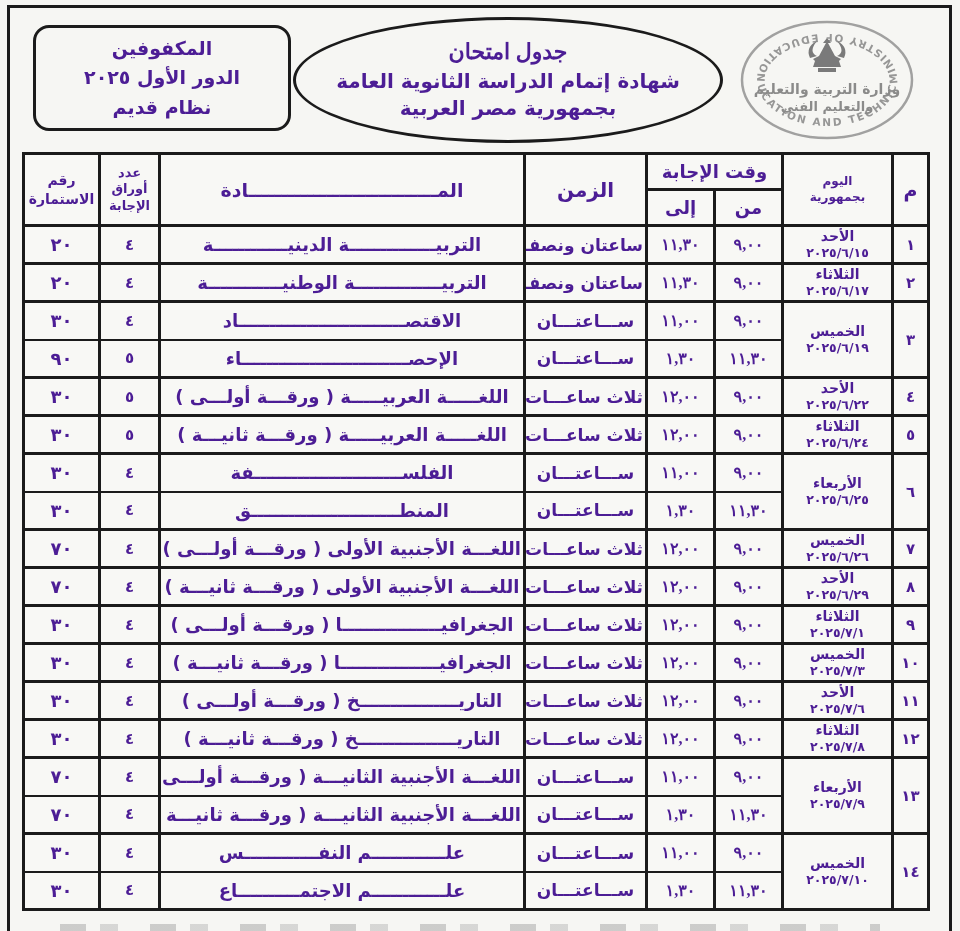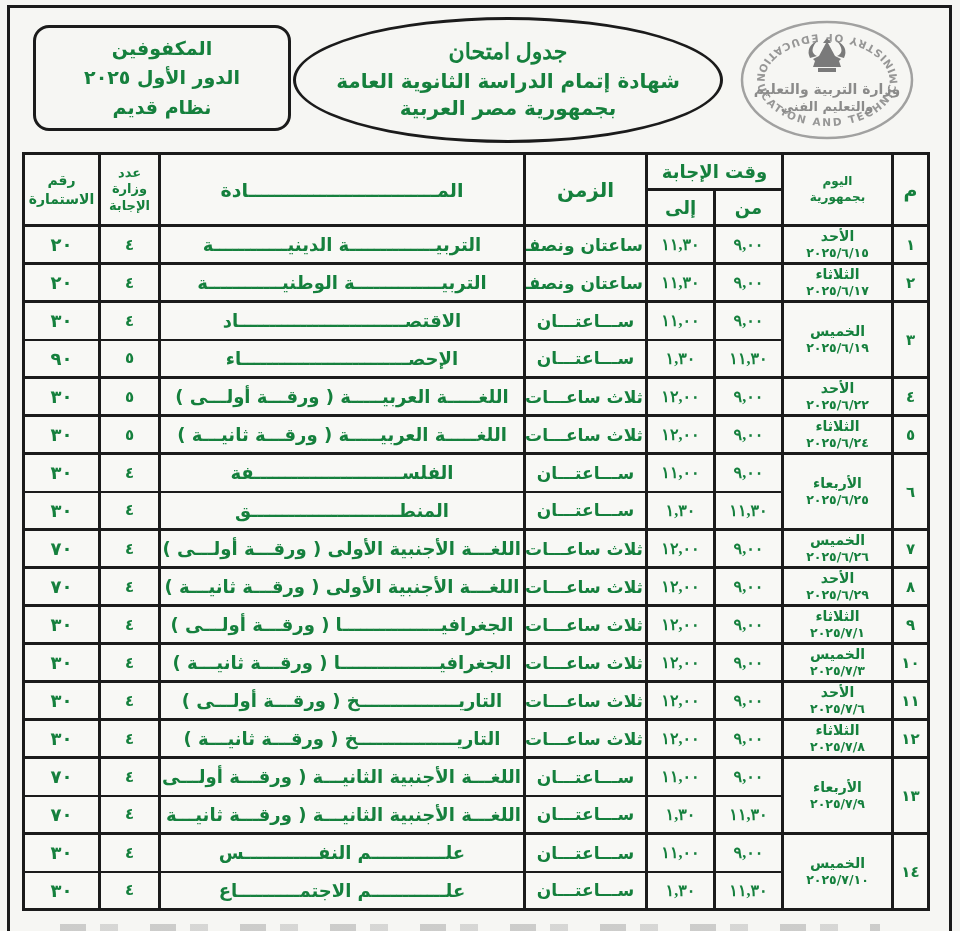--- a/index.html
+++ b/index.html
@@ -1,17 +1,17 @@
 <!DOCTYPE html>
 <html lang="ar" dir="rtl"><head>
 <meta charset="utf-8">
 <style>
   html,body{margin:0;padding:0;background:#e8e8e6;}
   .page{position:relative;width:960px;height:931px;background:#f6f6f3;overflow:hidden;
-        font-family:"DejaVu Sans",sans-serif;color:#15803d;direction:rtl;}
+        font-family:"DejaVu Sans",sans-serif;color:#4c1d95;direction:rtl;}
   .frame{position:absolute;top:5px;left:7px;right:8px;bottom:0;
          border-top:3px solid #1b1b1b;border-left:3px solid #1b1b1b;border-right:3px solid #1b1b1b;}
   
   .info-box{position:absolute;top:25px;left:33px;width:252px;height:100px;
             border:3px solid #1b1b1b;border-radius:16px;background:#f6f6f3;
             display:flex;flex-direction:column;justify-content:center;align-items:center;
             font-weight:bold;font-size:19px;line-height:1.55;text-align:center;}
   .title-oval{position:absolute;top:17px;left:293px;width:424px;height:120px;
               border:3px solid #1b1b1b;border-radius:50%;background:#f6f6f3;
               display:flex;flex-direction:column;justify-content:center;align-items:center;
@@ -105,21 +105,21 @@
         <th class="h-num" rowspan="2">م</th>
         <th class="h-day" rowspan="2">
           <div>اليوم</div>
           <div>بجمهورية</div>
         </th>
         <th class="h-time" colspan="2">وقت الإجابة</th>
         <th class="h-dur" rowspan="2">الزمن</th>
         <th class="h-subj" rowspan="2">المـــــــــــــــــــــــــــــادة</th>
         <th class="h-sheets" rowspan="2">
           <div>عدد</div>
-          <div>وزارة</div>
+          <div>أوراق</div>
           <div>الإجابة</div>
         </th>
         <th class="h-form" rowspan="2">
           <div>رقم</div>
           <div>الاستمارة</div>
         </th>
       </tr>
       <tr>
         <th class="h-fromto">من</th>
         <th class="h-fromto">إلى</th>

